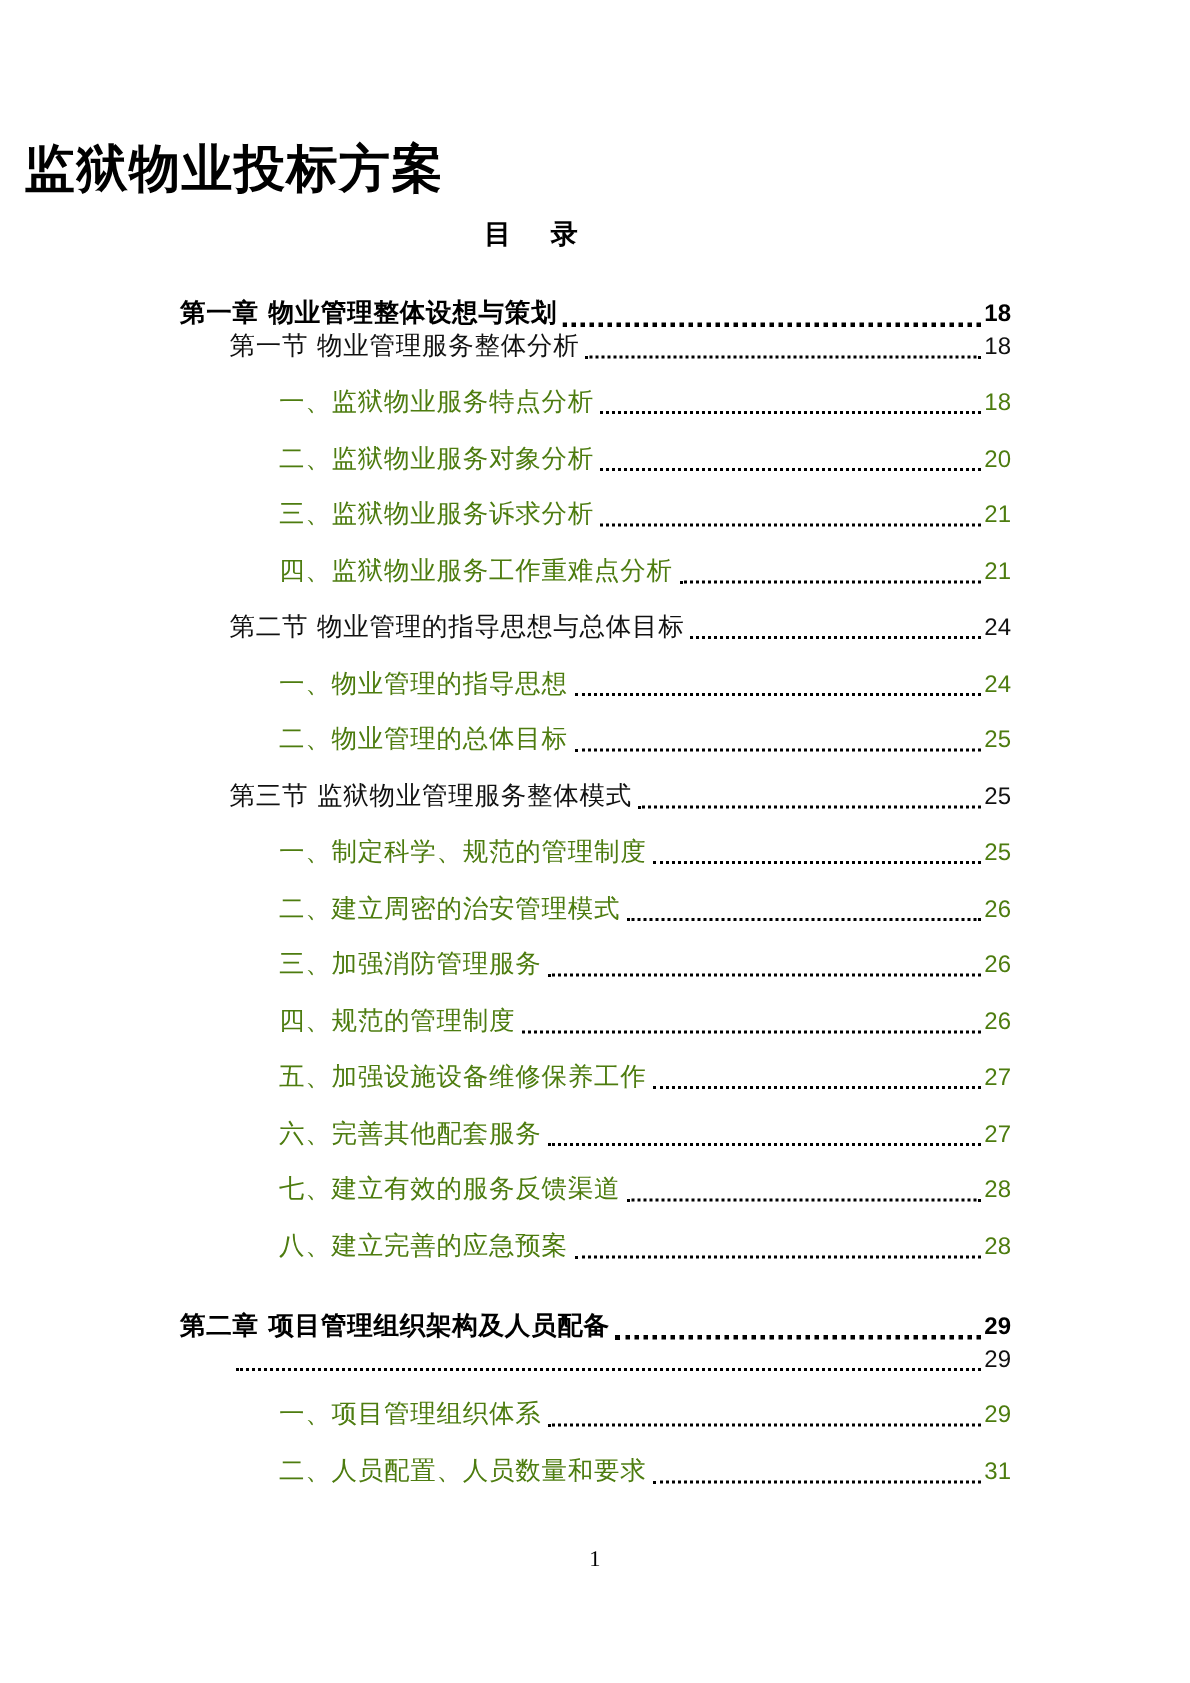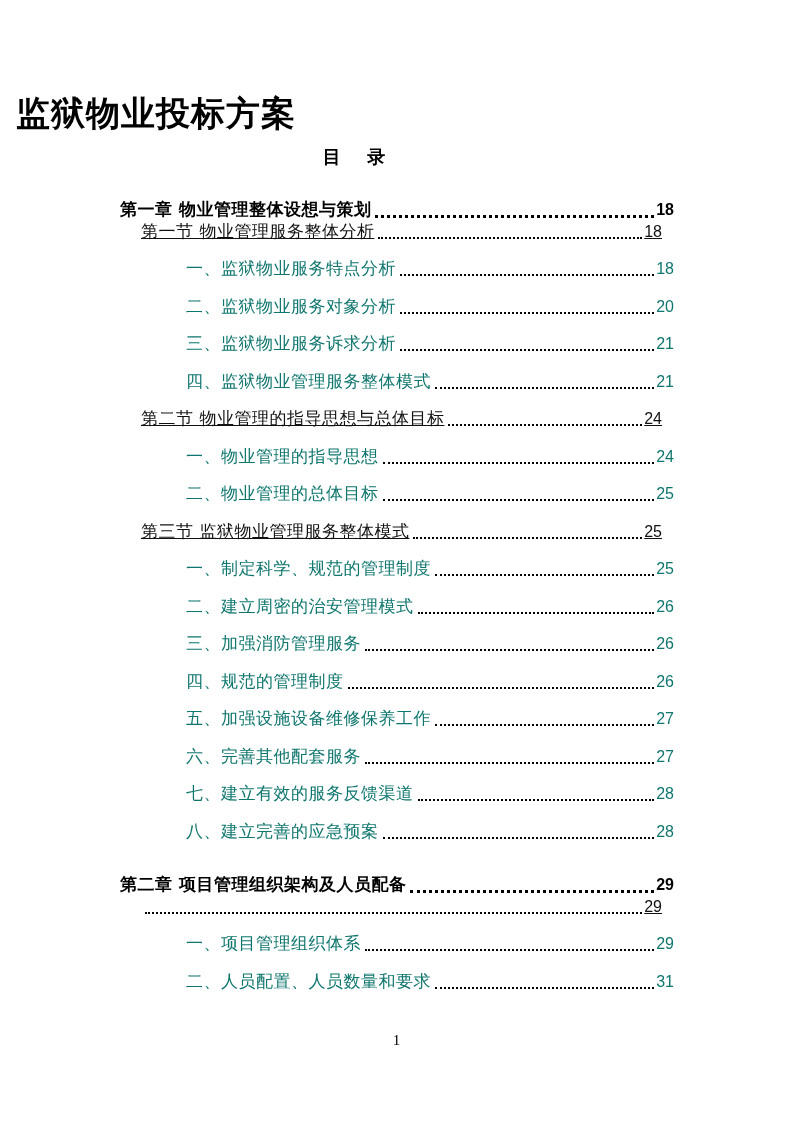--- a/index.html
+++ b/index.html
@@ -46,22 +46,22 @@
     .toc-row {
       position: absolute;
       height: 37px;
       display: flex;
       align-items: center;
       font-size: 17px;
       line-height: 37px;
       white-space: nowrap;
     }
     .toc-row.level-1 { left: 120px; width: 554px; font-weight: bold; margin-top: 16px; }
-    .toc-row.level-2 { left: 141px; width: 521px; font-weight: normal; color: #111; text-decoration: underline; }
-    .toc-row.level-3 { left: 186px; width: 488px; font-weight: normal; color: #0f766e; }
+    .toc-row.level-2 { left: 153px; width: 521px; font-weight: normal; color: #111; }
+    .toc-row.level-3 { left: 186px; width: 488px; font-weight: normal; color: #4d7c0f; }
     .toc-row .label { flex: 0 0 auto; letter-spacing: 0.5px; }
     .toc-row .leader {
       flex: 1 1 auto;
       margin: 0 2px 0 4px;
       height: 37px;
       position: relative;
       overflow: hidden;
     }
     .toc-row .leader::before {
       content: "";
@@ -113,21 +113,21 @@
     <span class="label">二、监狱物业服务对象分析</span>
     <span class="leader"></span>
     <span class="page">20</span>
   </div>
   <div class="toc-row level-3" style="top:150px">
     <span class="label">三、监狱物业服务诉求分析</span>
     <span class="leader"></span>
     <span class="page">21</span>
   </div>
   <div class="toc-row level-3" style="top:187.5px">
-    <span class="label">四、监狱物业管理服务整体模式</span>
+    <span class="label">四、监狱物业服务工作重难点分析</span>
     <span class="leader"></span>
     <span class="page">21</span>
   </div>
   <div class="toc-row level-2" style="top:225px">
     <span class="label">第二节  物业管理的指导思想与总体目标</span>
     <span class="leader"></span>
     <span class="page">24</span>
   </div>
   <div class="toc-row level-3" style="top:262.5px">
     <span class="label">一、物业管理的指导思想</span>

